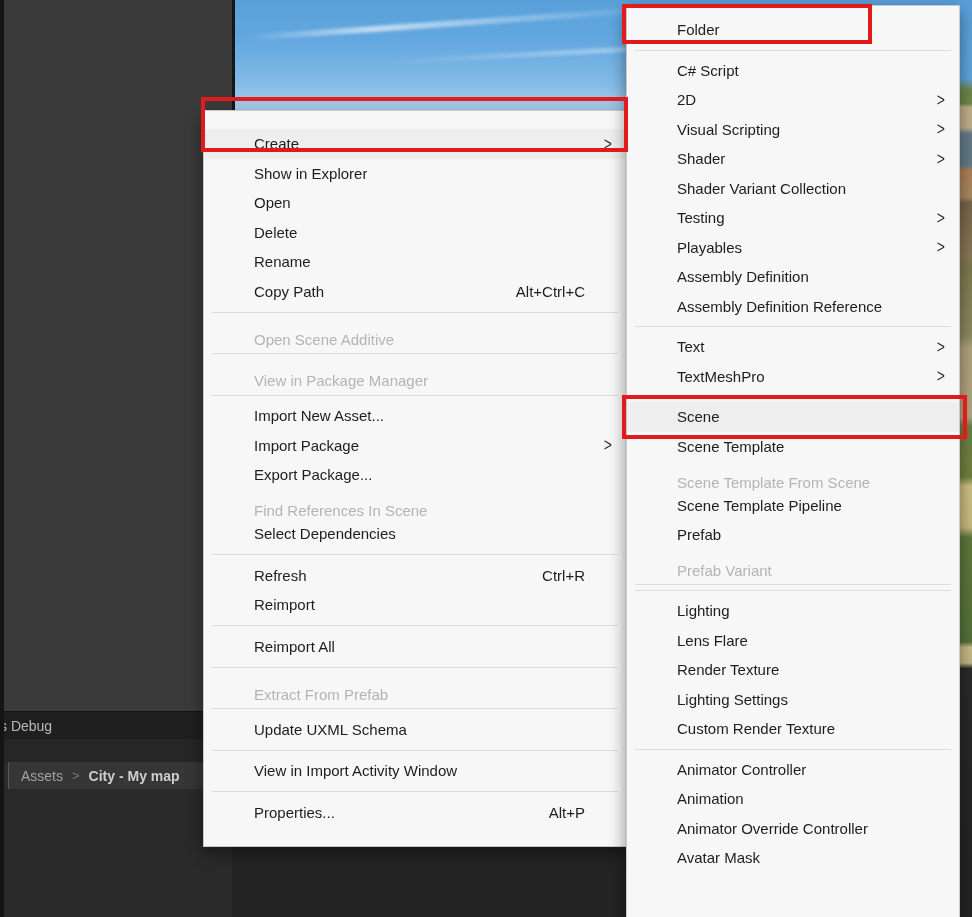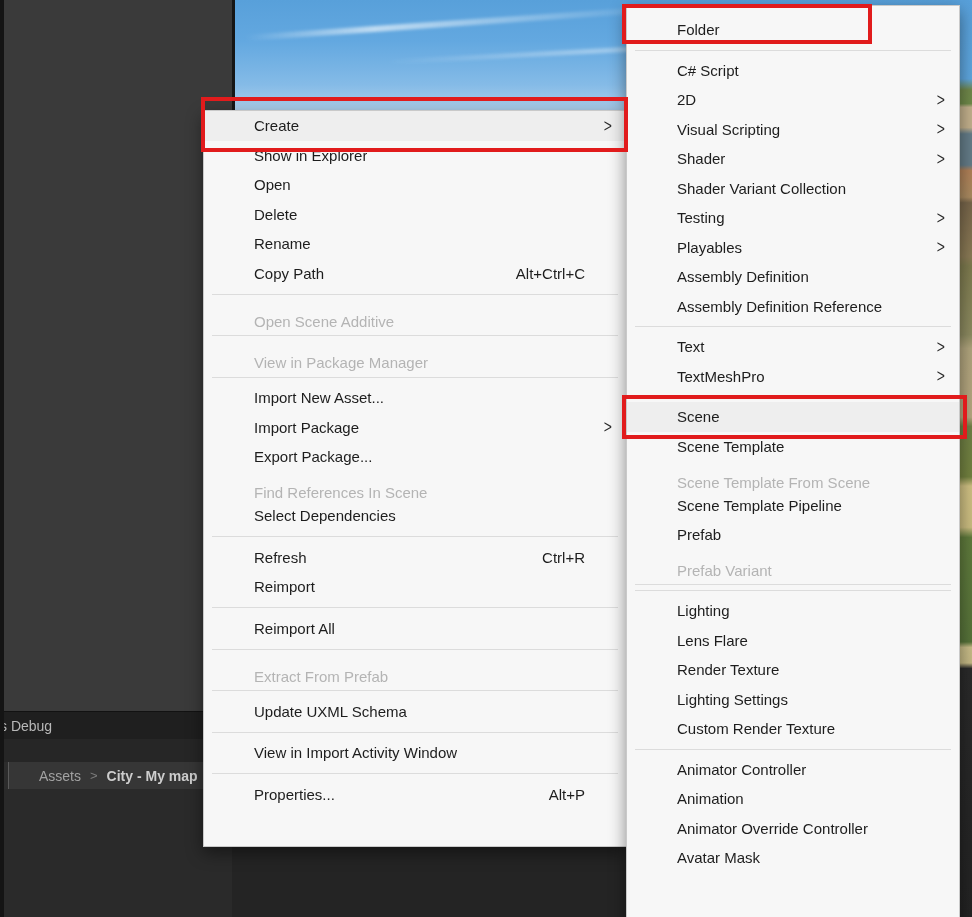--- a/index.html
+++ b/index.html
@@ -48,31 +48,31 @@
     position:absolute;left:0;top:711px;width:232px;height:28px;background:#1f1f1f;
     border-top:1px solid #121212;display:flex;align-items:center;overflow:hidden;
     color:#b8b8b8;font-size:14px;font-weight:500;
   }
   .debug-bar span{margin-left:-7px;white-space:nowrap;}
   .mid-bar{position:absolute;left:0;top:739px;width:232px;height:23px;background:#262626;}
   .breadcrumb-bar{position:absolute;left:0;top:762px;width:232px;height:27px;background:#2c2c2c;}
   .breadcrumb-inner{
     position:absolute;left:8px;top:0;bottom:0;right:0;background:#363636;
     border-left:1px solid #5a5a5a;display:flex;align-items:center;gap:9px;
-    padding-left:30px;font-size:14px;white-space:nowrap;overflow:hidden;
+    padding-left:12px;font-size:14px;white-space:nowrap;overflow:hidden;
   }
   .bc-root{color:#a2a2a2;}
   .bc-sep{color:#7c7c7c;font-size:13px;}
   .bc-current{color:#cdcdcd;font-weight:bold;}
   .panel-bottom{position:absolute;left:0;top:789px;width:232px;height:128px;background:#2a2a2a;}
 
   
   .menu{
     position:absolute;background:#f7f7f7;border:1px solid #c9c9c9;box-sizing:border-box;
-    box-shadow:0 6px 16px rgba(0,0,0,.45);padding-top:0;padding-bottom:4px;
+    box-shadow:0 6px 16px rgba(0,0,0,.45);padding-top:18px;padding-bottom:4px;
   }
   .context-menu{left:203px;top:110px;width:424px;height:737px;}
   .submenu{left:626px;top:5px;width:334px;height:945px;padding-top:9px;}
   .menu-item{
     height:29.5px;display:flex;align-items:center;
     padding:0 14px 0 50px;font-size:15px;color:#1d1d1d;white-space:nowrap;
   }
   .menu-item.disabled{color:#b4b4b4;align-items:flex-end;}
   .menu-item.highlighted{background:#eeeeee;}
   .mi-label{flex:0 1 auto;overflow:hidden;}

